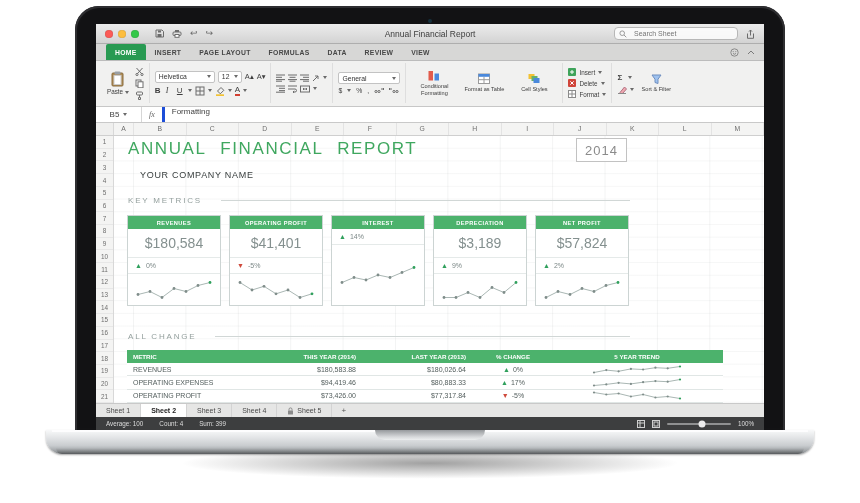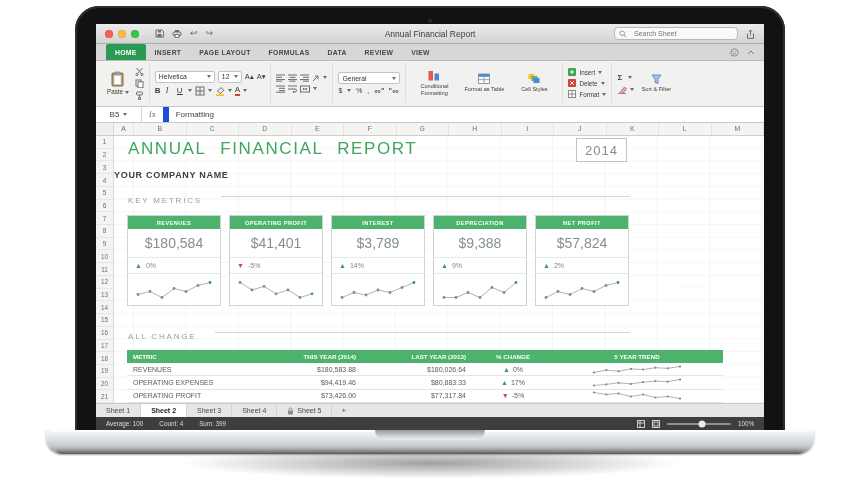--- a/index.html
+++ b/index.html
@@ -53,43 +53,43 @@
   .fcolor{border-bottom:2px solid #d23f31;line-height:8px;font-size:8px;color:#3e3e3e;}
   .grow{font-size:7.5px;color:#3e3e3e;}
   .paste-big{display:flex;flex-direction:column;align-items:center;gap:1px;font-size:6.3px;color:#3c3c3c;padding:0 2px;}
   .clip-small{display:flex;flex-direction:column;gap:3px;align-items:center;}
   .stylebtn{display:flex;flex-direction:column;align-items:center;justify-content:center;gap:2px;
     font-size:5.6px;color:#3c3c3c;text-align:center;line-height:1.15;width:46px;}
   .cellrow{display:flex;align-items:center;gap:3px;font-size:6.3px;color:#3c3c3c;}
   .sortbtn{display:flex;flex-direction:column;align-items:center;gap:1px;font-size:5.6px;color:#3c3c3c;text-align:center;line-height:1.15;width:36px;}
   .numicons{font-size:6.8px;color:#3e3e3e;display:flex;align-items:center;gap:5px;}
 
-  .fbar{height:16px;background:#fff;border-bottom:1px solid #c9c9c9;display:flex;align-items:center;font-size:8px;color:#3f3f3f;}
+  .fbar{height:16px;background:#fff;border-bottom:1px solid #c9c9c9;display:flex;font-size:8px;color:#3f3f3f;}
   .nbox{width:46px;height:100%;border-right:1px solid #d6d6d6;display:flex;align-items:center;justify-content:center;gap:4px;}
-  .fx{font-family:"Liberation Serif",serif;color:#666;padding:0 7px;border-right:6px solid #1d4ed8;height:100%;display:flex;align-items:center;}
+  .fx{font-family:"Liberation Serif",serif;font-style:italic;color:#666;padding:0 7px;border-right:3px solid #1d4ed8;height:100%;display:flex;align-items:center;}
   .fcontent{padding-left:7px;}
 
   .colheads{height:13px;background:#f4f4f3;border-bottom:1px solid #cfcfcf;display:flex;font-size:6.8px;color:#6e6e6e;}
   .corner{width:18px;border-right:1px solid #d8d8d8;background:#efefee;}
   .col-h{flex:1;text-align:center;line-height:12px;border-right:1px solid #e3e3e3;}
   .col-a{flex:0 0 20px;}
 
   .gridwrap{display:flex;height:267px;}
   .rownums{width:18px;background:#f4f4f3;border-right:1px solid #d8d8d8;display:flex;flex-direction:column;font-size:6.4px;color:#6e6e6e;}
   .row-n{flex:1;display:flex;align-items:center;justify-content:center;border-bottom:1px solid #e7e7e7;}
   .canvas{position:relative;flex:1;background-color:#fff;overflow:hidden;
     background-image:linear-gradient(90deg,transparent calc(100% - 1px),rgba(140,150,150,.10) calc(100% - 1px)),
                      linear-gradient(transparent calc(100% - 1px),rgba(140,150,150,.08) calc(100% - 1px));
     background-size:52.4px 12.71px,52.4px 12.71px;background-position:20px 0;}
 
   .r-title{position:absolute;left:14px;top:3px;font-size:17px;letter-spacing:1.6px;word-spacing:8px;color:#3fa75f;font-weight:400;}
   .yearbox{position:absolute;left:462px;top:2px;width:51px;height:24px;border:1px solid #c2c2c2;background:#fff;
     display:flex;align-items:center;justify-content:center;font-size:13px;color:#8b8b8b;letter-spacing:1px;}
-  .company{position:absolute;left:0;top:34px;font-size:9px;font-weight:700;letter-spacing:.7px;color:#3a4040;}
-  .sect{position:absolute;left:14px;width:502px;display:flex;align-items:flex-start;gap:19px;}
+  .company{position:absolute;left:26px;top:34px;font-size:9px;font-weight:400;letter-spacing:.7px;color:#3a4040;}
+  .sect{position:absolute;left:14px;width:502px;display:flex;align-items:center;gap:19px;}
   .sect .slbl{font-size:8px;letter-spacing:1.8px;color:#94a09e;white-space:nowrap;}
   .sect .sline{flex:1;height:1px;background:#d1d7d6;}
   .sect.key{top:60px;} .sect.all{top:196px;}
 
   .cards{position:absolute;left:13px;top:79px;display:flex;gap:8px;}
   .card{width:94px;height:91px;background:#fff;border:1px solid #ccd4d3;display:flex;flex-direction:column;}
   .card-h{height:13px;background:#4cb26c;color:#fff;font-size:5.7px;font-weight:700;letter-spacing:.4px;
     display:flex;align-items:center;justify-content:center;flex:none;}
   .card-v{height:29px;display:flex;align-items:center;justify-content:center;font-size:14px;color:#84908f;border-bottom:1px solid #e5eae9;flex:none;}
   .card-c{height:16px;display:flex;align-items:center;gap:4px;padding-left:7px;border-bottom:1px solid #e5eae9;font-size:7px;color:#7c8887;flex:none;}
@@ -528,41 +528,40 @@
                 <circle cx="27.0" cy="6.3" r="1.4" fill="#7f8d8a"></circle>
                 <circle cx="39.0" cy="13.8" r="1.4" fill="#7f8d8a"></circle>
                 <circle cx="51.0" cy="10.0" r="1.4" fill="#7f8d8a"></circle>
                 <circle cx="63.0" cy="17.5" r="1.4" fill="#7f8d8a"></circle>
                 <circle cx="75.0" cy="13.8" r="1.4" fill="#2fa05c"></circle>
               </svg>
             </div>
         </div>
         <div class="card">
           <div class="card-h">INTEREST</div>
-          <div class="card-v">$3,789</div>
           <div class="card-c">
             <span class="arr" style="color: rgb(47, 160, 92);">▲</span>
             <span>14%</span>
           </div>
           <div class="card-s">
               <svg width="78" height="20">
                 <polyline points="3.0,17.5 15.0,12.5 27.0,15.0 39.0,10.0 51.0,12.5 63.0,7.5 75.0,2.5" fill="none" stroke="#aab7b4" stroke-width="1"></polyline>
                 <circle cx="3.0" cy="17.5" r="1.4" fill="#7f8d8a"></circle>
                 <circle cx="15.0" cy="12.5" r="1.4" fill="#7f8d8a"></circle>
                 <circle cx="27.0" cy="15.0" r="1.4" fill="#7f8d8a"></circle>
                 <circle cx="39.0" cy="10.0" r="1.4" fill="#7f8d8a"></circle>
                 <circle cx="51.0" cy="12.5" r="1.4" fill="#7f8d8a"></circle>
                 <circle cx="63.0" cy="7.5" r="1.4" fill="#7f8d8a"></circle>
                 <circle cx="75.0" cy="2.5" r="1.4" fill="#2fa05c"></circle>
               </svg>
             </div>
         </div>
         <div class="card">
           <div class="card-h">DEPRECIATION</div>
-          <div class="card-v">$9,388</div>
+          <div class="card-v">$3,189</div>
           <div class="card-c">
             <span class="arr" style="color: rgb(47, 160, 92);">▲</span>
             <span>9%</span>
           </div>
           <div class="card-s">
               <svg width="78" height="20">
                 <polyline points="3.0,17.5 15.0,17.5 27.0,12.5 39.0,17.5 51.0,7.5 63.0,12.5 75.0,2.5" fill="none" stroke="#aab7b4" stroke-width="1"></polyline>
                 <circle cx="3.0" cy="17.5" r="1.4" fill="#7f8d8a"></circle>
                 <circle cx="15.0" cy="17.5" r="1.4" fill="#7f8d8a"></circle>
                 <circle cx="27.0" cy="12.5" r="1.4" fill="#7f8d8a"></circle>

